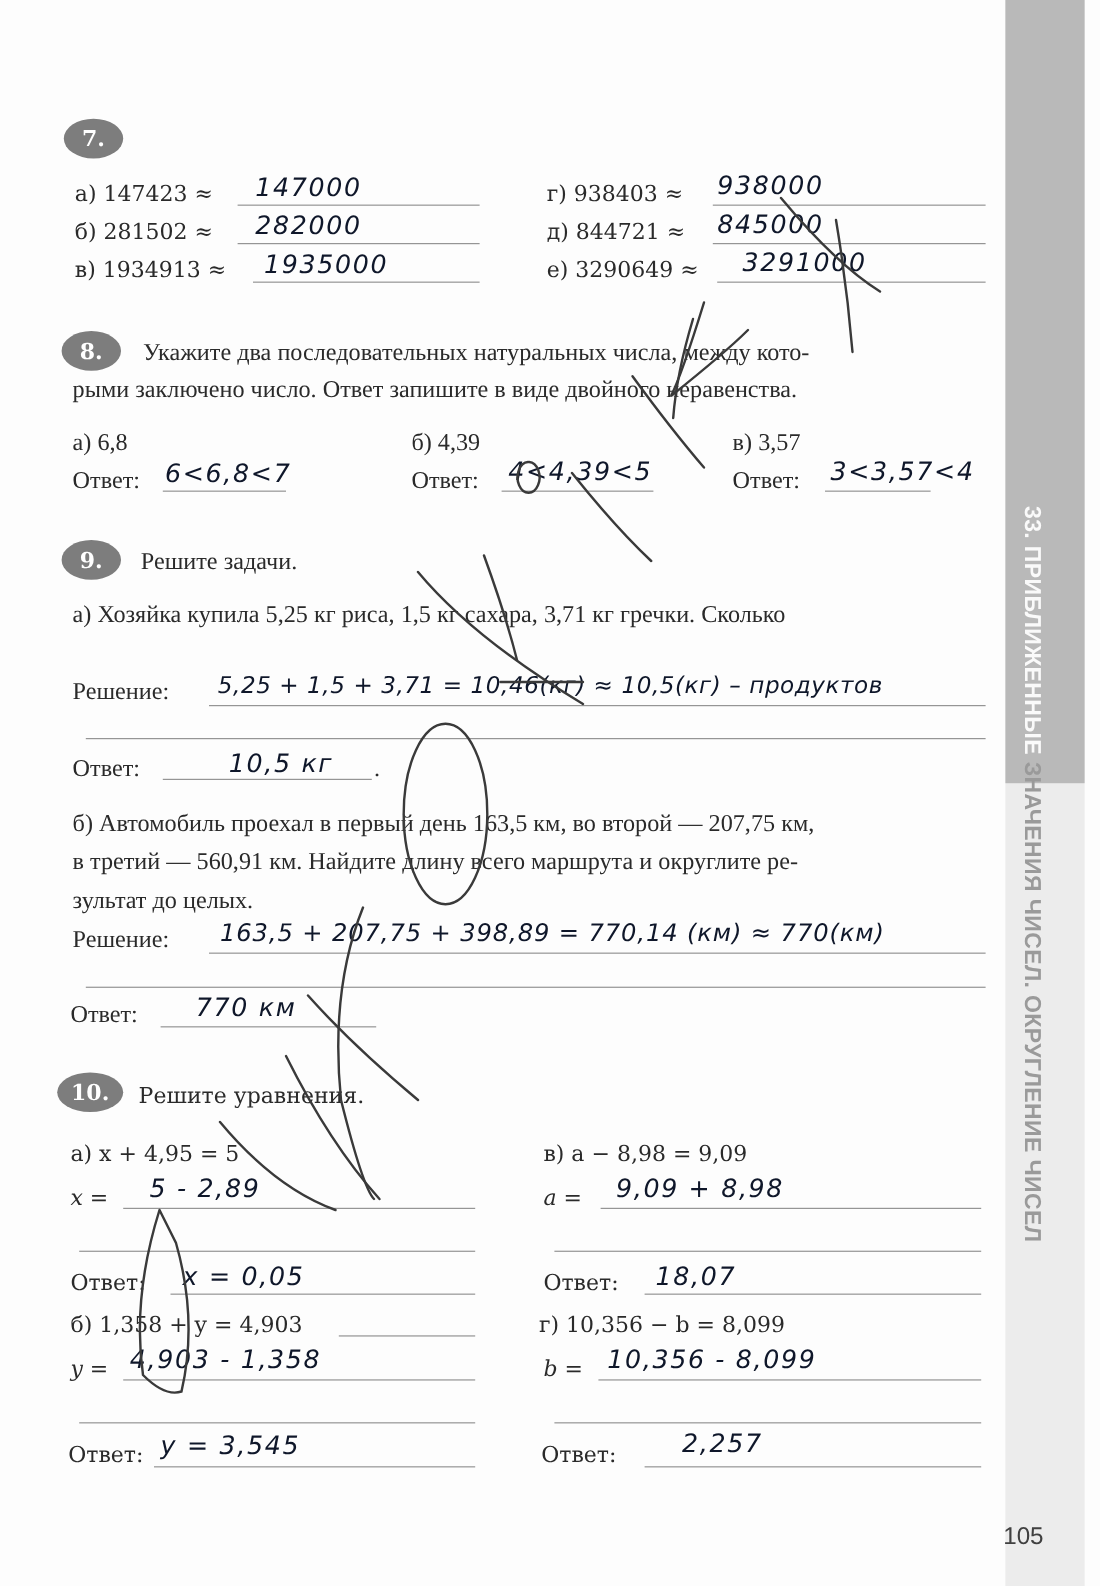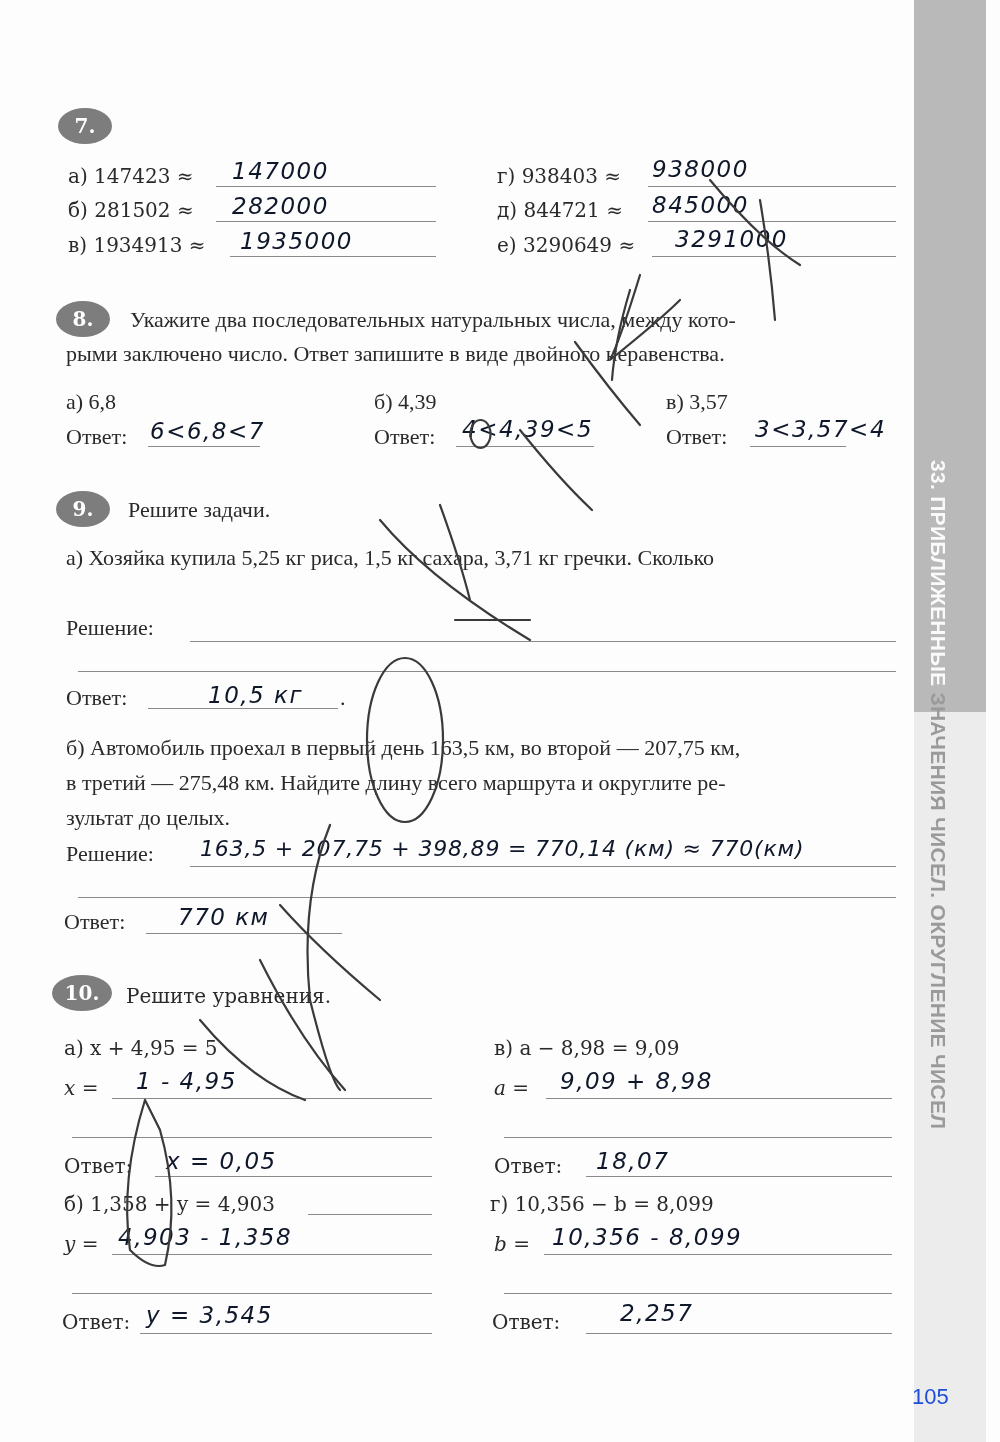--- a/index.html
+++ b/index.html
@@ -5,21 +5,21 @@
   html,body{margin:0;padding:0;background:#fff;}
   body{width:1000px;height:1442px;position:relative;overflow:hidden;
        font-family:"DejaVu Serif","Liberation Serif",serif;color:#2a2a2a;}
   .page{position:absolute;left:0;top:0;width:1000px;height:1442px;background:#fdfdfd;}
   .sidetab{position:absolute;left:914px;top:0;width:72px;height:1442px;background:#ececec;}
   .sidetab-dark{position:absolute;left:914px;top:0;width:72px;height:712px;background:#b9b9b9;border-bottom-left-radius:0;}
   .sidetab-title{position:absolute;left:950px;top:460px;transform-origin:0 0;transform:rotate(90deg);
        white-space:nowrap;font-family:"Liberation Sans","DejaVu Sans",sans-serif;font-size:21px;letter-spacing:0.3px;color:#fff;font-weight:bold;}
   .sidetab-title .t1{color:#fafafa;}
   .sidetab-title .t2{color:#9a9a9a;}
-  .pagenum{position:absolute;left:912px;top:1384px;font-family:"Liberation Sans","DejaVu Sans",sans-serif;font-size:22px;color:#1d4ed8;}
+  .pagenum{position:absolute;left:912px;top:1384px;font-family:"Liberation Sans","DejaVu Sans",sans-serif;font-size:22px;color:#404040;}
   .badge{position:absolute;width:54px;height:36px;border-radius:50%;background:#7d7d7d;color:#fff;
        font-weight:bold;font-size:20px;text-align:center;line-height:36px;font-family:"DejaVu Serif",serif;}
   .txt{position:absolute;font-size:20px;white-space:nowrap;line-height:24px;}
   .txt.cond{font-family:"Liberation Serif","DejaVu Serif",serif;font-size:22px;}
   .line{position:absolute;height:0;border-top:1px solid #8a8a8a;}
   .hw{position:absolute;font-family:"DejaVu Sans","Liberation Sans",sans-serif;font-style:italic;
        font-size:23px;color:#0f172a;white-space:nowrap;letter-spacing:1.5px;font-weight:normal;}
   .it{font-style:italic;}
   .watermark{position:absolute;left:0;top:0;pointer-events:none;}
 </style>
@@ -76,44 +76,45 @@
   <div class="txt cond" style="left:666px;top:390px;">в) 3,57</div>
   <div class="txt cond" style="left:666px;top:425px;">Ответ:</div>
   <div class="hw" style="left:755px;top:416px;">3&lt;3,57&lt;4</div>
   <div class="line" style="left:750px;top:446px;width:96px;"></div>
 
   <div class="badge" style="left:56px;top:491px;">9.</div>
   <div class="txt cond" style="left:128px;top:498px;">Решите задачи.</div>
 
   <div class="txt cond" style="left:66px;top:546px;">а) Хозяйка купила 5,25 кг риса, 1,5 кг сахара, 3,71 кг гречки. Сколько</div>
   <div class="txt cond" style="left:66px;top:616px;">Решение:</div>
+  <div class="hw" style="left:198px;top:611px;font-size:21px;letter-spacing:0.5px;">5,25 + 1,5 + 3,71 = 10,46(кг) ≈ 10,5(кг) – продуктов</div>
   <div class="line" style="left:190px;top:641px;width:706px;"></div>
   <div class="line" style="left:78px;top:671px;width:818px;"></div>
   <div class="txt cond" style="left:66px;top:686px;">Ответ:</div>
   <div class="hw" style="left:178px;top:682px;margin-left:30px;">10,5 кг</div>
   <div class="line" style="left:148px;top:708px;width:190px;"></div>
   <div class="txt cond" style="left:340px;top:686px;">.</div>
 
   <div class="txt cond" style="left:66px;top:736px;">б) Автомобиль проехал в первый день 163,5 км, во второй — 207,75 км,</div>
-  <div class="txt cond" style="left:66px;top:771px;">в третий — 275,48 км. Найдите длину всего маршрута и округлите ре-</div>
+  <div class="txt cond" style="left:66px;top:771px;">в третий — 560,91 км. Найдите длину всего маршрута и округлите ре-</div>
   <div class="txt cond" style="left:66px;top:806px;">зультат до целых.</div>
   <div class="txt cond" style="left:66px;top:842px;">Решение:</div>
   <div class="hw" style="left:200px;top:836px;font-size:22px;letter-spacing:0.8px;">163,5 + 207,75 + 398,89 = 770,14 (км) ≈ 770(км)</div>
   <div class="line" style="left:190px;top:866px;width:706px;"></div>
   <div class="line" style="left:78px;top:897px;width:818px;"></div>
   <div class="txt cond" style="left:64px;top:910px;">Ответ:</div>
   <div class="hw" style="left:178px;top:904px;">770 км</div>
   <div class="line" style="left:146px;top:933px;width:196px;"></div>
 
   <div class="badge" style="left:52px;top:975px;width:60px;">10.</div>
   <div class="txt" style="left:126px;top:984px;">Решите уравнения.</div>
 
   <div class="txt" style="left:64px;top:1036px;">а) x + 4,95 = 5</div>
   <div class="txt it" style="left:64px;top:1076px;">x =</div>
-  <div class="hw" style="left:136px;top:1068px;">1 - 4,95</div>
+  <div class="hw" style="left:136px;top:1068px;">5 - 2,89</div>
   <div class="line" style="left:112px;top:1098px;width:320px;"></div>
   <div class="line" style="left:72px;top:1137px;width:360px;"></div>
   <div class="txt" style="left:64px;top:1154px;">Ответ:</div>
   <div class="hw" style="left:166px;top:1148px;text-align:right;">x = 0,05</div>
   <div class="line" style="left:155px;top:1176px;width:277px;"></div>
 
   <div class="txt" style="left:64px;top:1192px;">б) 1,358 + y = 4,903</div>
   <div class="line" style="left:308px;top:1214px;width:124px;"></div>
   <div class="txt it" style="left:64px;top:1232px;">y =</div>
   <div class="hw" style="left:118px;top:1224px;">4,903 - 1,358</div>

